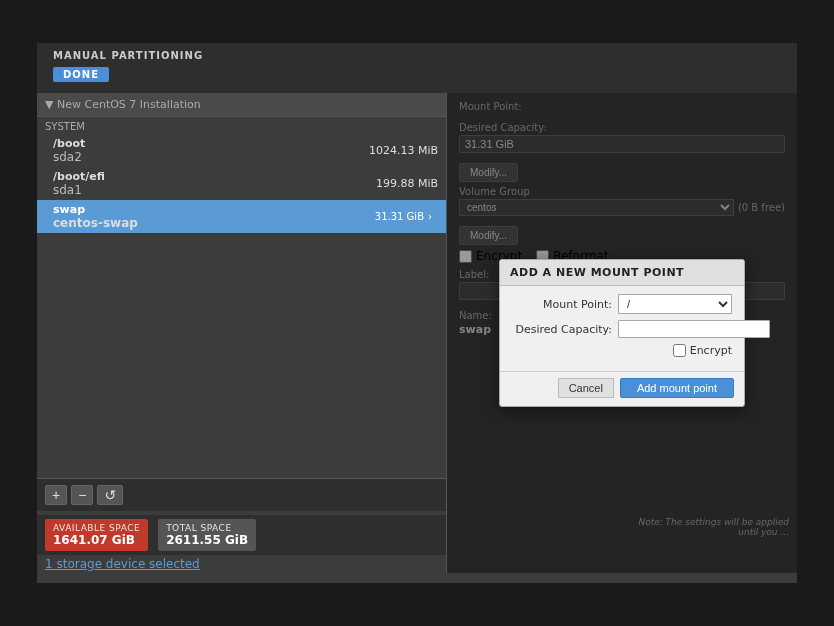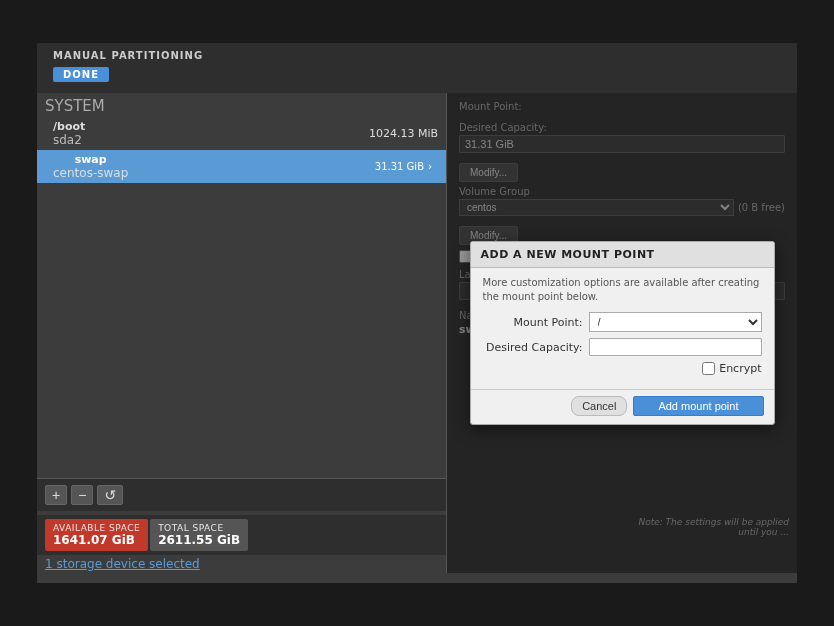--- a/index.html
+++ b/index.html
@@ -71,46 +71,46 @@
     .installation-header span {
       color: #aaa;
       font-weight: normal;
     }
     .partition-list {
       flex: 1;
       overflow-y: auto;
     }
     .section-label {
       color: #aaa;
-      font-size: 15px;
+      font-size: 10px;
       padding: 4px 8px 2px 8px;
       text-transform: uppercase;
     }
     .partition-item {
       padding: 3px 8px 3px 16px;
       color: #ddd;
       font-size: 11px;
       cursor: pointer;
       display: flex;
       flex-direction: column;
     }
     .partition-item.selected {
       background: #5b9bd5;
       color: white;
     }
     .partition-item .part-name {
       font-weight: bold;
-      text-align: center;
     }
     .partition-item .part-dev {
       font-size: 12px;
       color: #bbb;
     }
     .partition-item.selected .part-dev {
       color: #ddd;
+      font-weight: bold;
     }
     .partition-row {
       display: flex;
       align-items: center;
       justify-content: space-between;
     }
     .part-size {
       font-size: 11px;
       color: #ddd;
     }
@@ -139,21 +139,21 @@
       color: #ddd;
       border: 1px solid #666;
       padding: 2px 6px;
       font-size: 14px;
       cursor: pointer;
       border-radius: 2px;
       line-height: 1;
     }
     .space-info {
       display: flex;
-      gap: 2px;
+      gap: 10px;
       margin-top: 4px;
       padding: 4px 8px;
       background: #2e2e2e;
     }
     .space-box {
       padding: 4px 8px;
       border-radius: 2px;
       color: white;
       font-size: 10px;
     }
@@ -254,21 +254,21 @@
       background: rgba(0,0,0,0.4);
       display: flex;
       align-items: center;
       justify-content: center;
       z-index: 10;
     }
     .dialog {
       background: #f0f0f0;
       border: 1px solid #aaa;
       border-radius: 3px;
-      width: 305px;
+      width: 246px;
       padding: 0;
       box-shadow: 0 4px 16px rgba(0,0,0,0.5);
     }
     .dialog-title {
       background: #e0e0e0;
       border-bottom: 1px solid #bbb;
       padding: 6px 10px;
       font-size: 11px;
       font-weight: bold;
       color: #222;
@@ -332,27 +332,27 @@
       padding: 6px 10px 8px 10px;
       border-top: 1px solid #ccc;
     }
     .dialog-cancel-btn {
       background: #e0e0e0;
       border: 1px solid #bbb;
       color: #333;
       padding: 3px 10px;
       font-size: 11px;
       cursor: pointer;
-      border-radius: 8px;
+      border-radius: 0;
     }
     .dialog-add-btn {
       background: #4a90d9;
       border: 1px solid #3a7bc8;
       color: white;
-      padding: 3px 24px;
+      padding: 3px 16px;
       font-size: 11px;
       cursor: pointer;
       border-radius: 2px;
     }
     .header-wrapper {
       padding: 3px 8px;
       background: #2e2e2e;
     }
   </style>
 </head>
@@ -366,34 +366,47 @@
         <span>MANUAL PARTITIONING</span>
       </div>
       <div style="padding: 0 8px 4px 8px;">
         <span class="done-btn">Done</span>
       </div>
     </div>
 
     <div class="main-content">
 
       <div class="left-panel">
+        <div class="installation-header">
+          <span>▼ </span>
+          <span>New CentOS 7 Installation</span>
+        </div>
 
         <div class="partition-list">
           <div class="section-label">SYSTEM</div>
 
           <div class="partition-item">
             <div class="partition-row">
               <div>
                 <div class="part-name">/boot</div>
                 <div class="part-dev">sda2</div>
               </div>
               <div class="part-size">1024.13 MiB</div>
             </div>
           </div>
 
+          <div class="partition-item">
+            <div class="partition-row">
+              <div>
+                <div class="part-name">/boot/efi</div>
+                <div class="part-dev">sda1</div>
+              </div>
+              <div class="part-size">199.88 MiB</div>
+            </div>
+          </div>
 
           <div class="partition-item selected">
             <div class="partition-row">
               <div>
                 <div class="part-name">swap</div>
                 <div class="part-dev">centos-swap</div>
               </div>
               <div class="part-size-badge">
                 <span>31.31 GiB</span>
                 <span class="arrow">›</span>
@@ -463,21 +476,20 @@
           <div class="field-label">Name:</div>
           <div class="name-value">swap</div>
         </div>
 
         <div class="note-text">Note: The settings will be applied until you ...</div>
 
         <div class="dialog-overlay">
           <div class="dialog">
             <div class="dialog-title">ADD A NEW MOUNT POINT</div>
             <div class="dialog-body">
-              <div class="dialog-desc">More customization options are available after creating the mount point below.</div>
 
               <div class="dialog-row">
                 <label>Mount Point:</label>
                 <select class="dialog-select">
                   <option>/</option>
                 </select>
               </div>
 
               <div class="dialog-row">
                 <label>Desired Capacity:</label>

